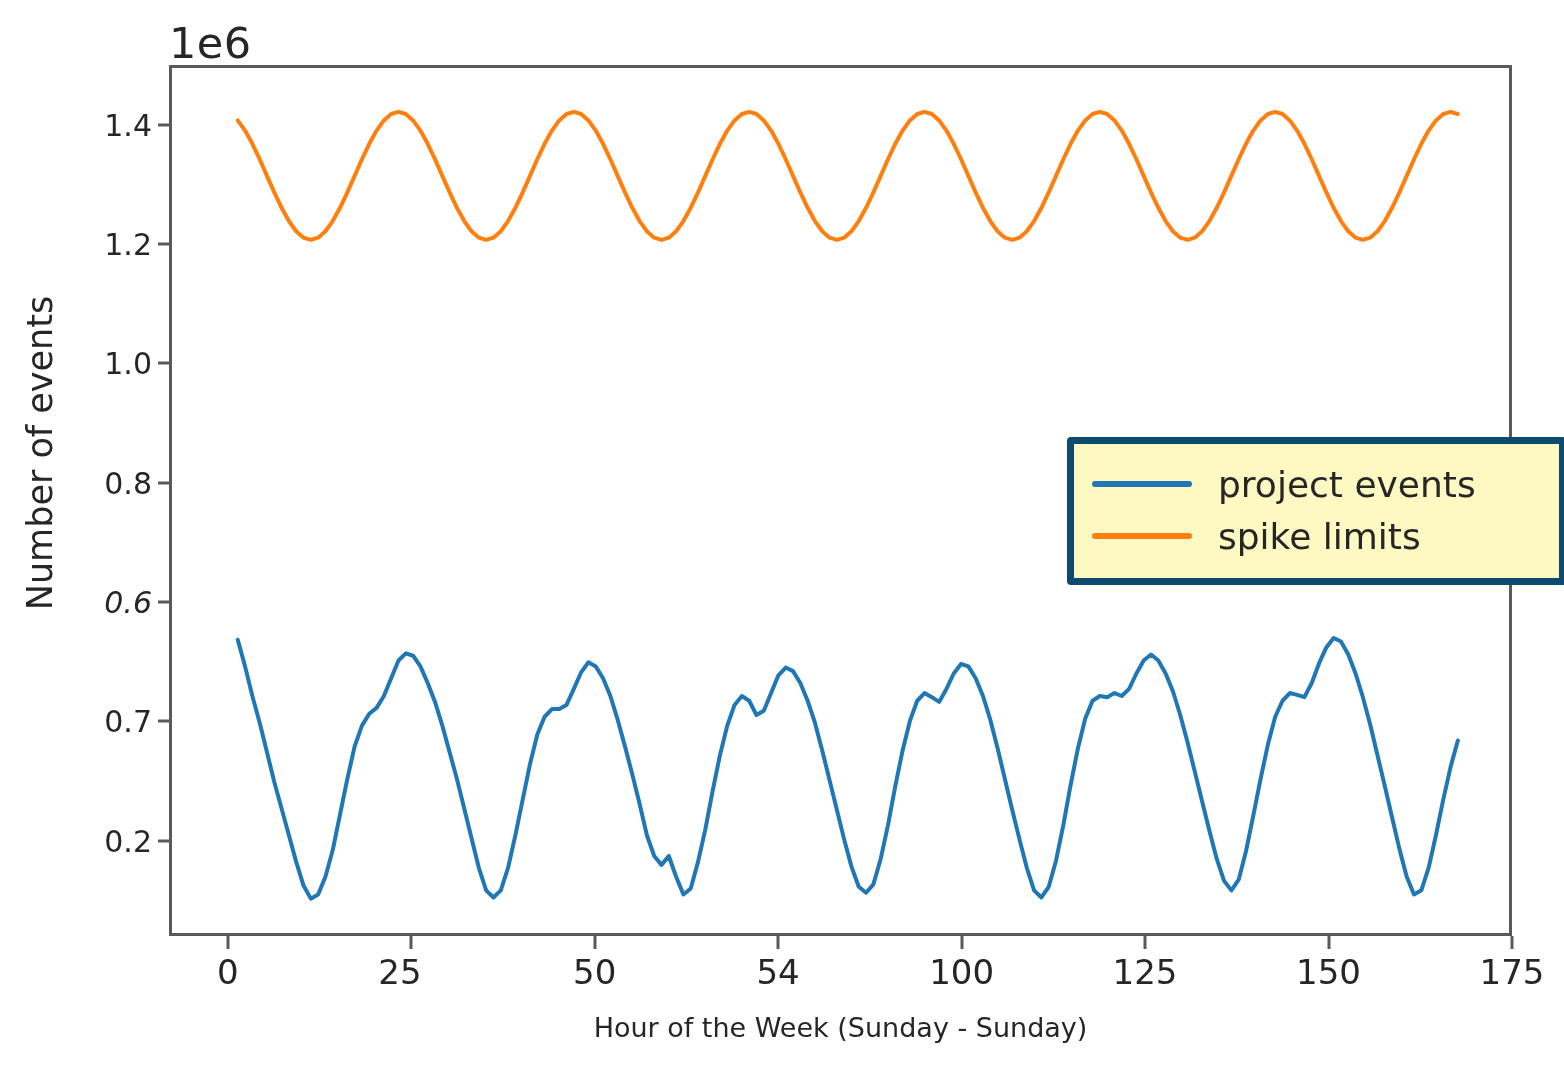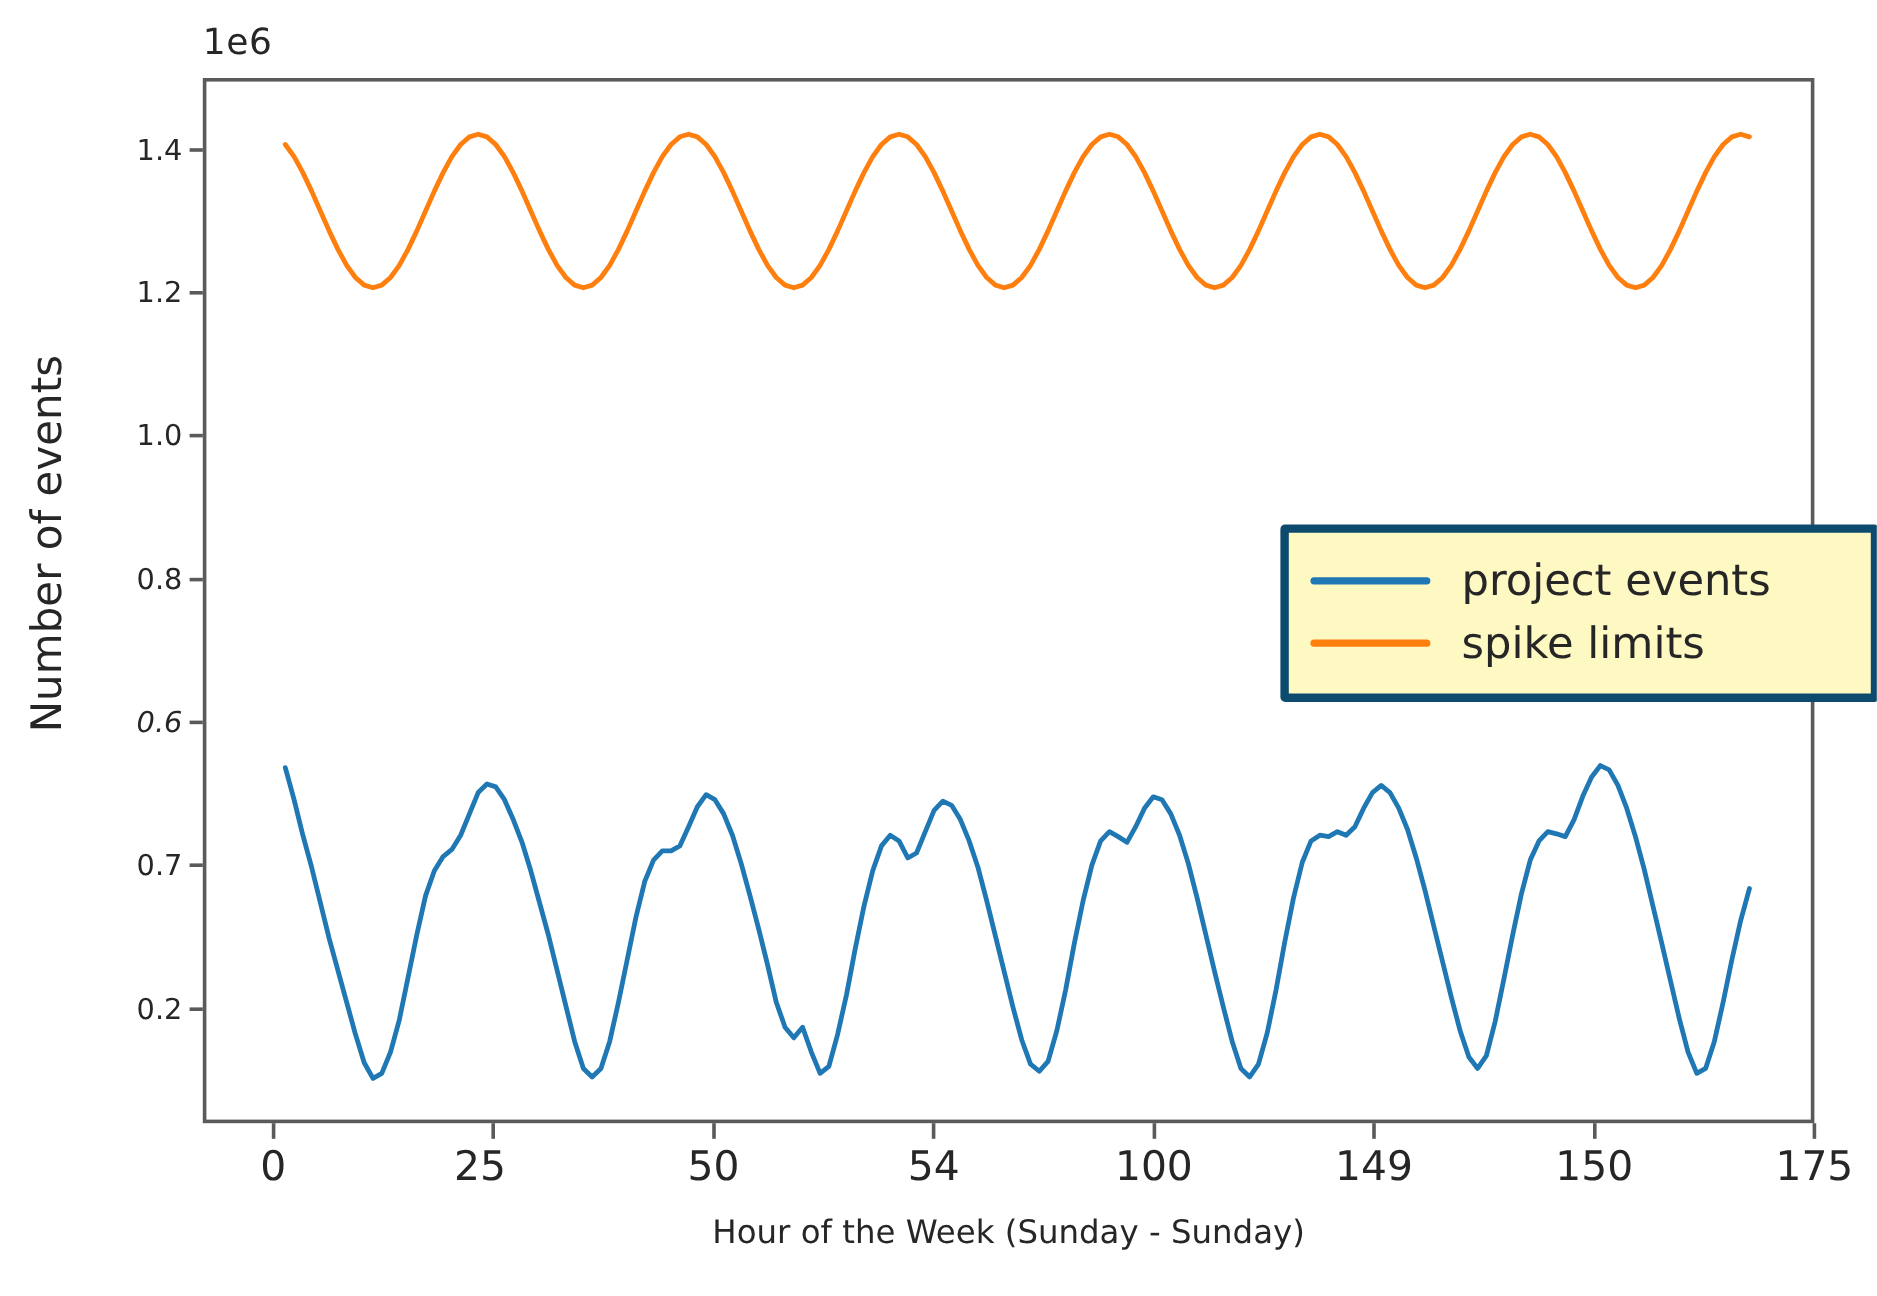--- a/index.html
+++ b/index.html
@@ -1,32 +1,32 @@
 <!DOCTYPE html>
 <html><head>
 <meta charset="utf-8">
 <style>
   html,body{margin:0;padding:0;background:#ffffff;}
   body{width:1564px;height:1080px;font-family:"DejaVu Sans",sans-serif;color:#262626;overflow:hidden;}
   #figure{position:relative;width:1564px;height:1080px;background:#ffffff;}
 
   #offset-text{
     position:absolute;left:169px;top:18px;
-    font-size:30px;color:#262626;letter-spacing:0.5px;
+    font-size:43px;color:#262626;letter-spacing:0.5px;
   }
 
   #plot-frame{
     position:absolute;left:169px;top:65px;width:1343px;height:871px;
     border:3px solid #5a5a5a;box-sizing:border-box;background:#ffffff;
   }
   #plot-svg{position:absolute;left:0;top:0;width:100%;height:100%;display:block;}
 
   .ytick-label{
     position:absolute;right:0;text-align:right;width:150px;
-    font-size:24px;color:#262626;transform:translateY(-50%);white-space:nowrap;
+    font-size:30px;color:#262626;transform:translateY(-50%);white-space:nowrap;
   }
   #ytick-labels{position:absolute;left:0px;top:65px;width:152px;height:871px;}
   .ytick-mark{position:absolute;left:158px;width:12px;height:3px;background:#5a5a5a;transform:translateY(-50%);}
   #ytick-marks{position:absolute;left:0;top:65px;width:175px;height:871px;}
 
   #xtick-marks{position:absolute;left:169px;top:936px;width:1343px;height:16px;}
   .xtick-mark{position:absolute;top:0;width:3px;height:13px;background:#5a5a5a;transform:translateX(-50%);}
   #xtick-labels{position:absolute;left:169px;top:952px;width:1343px;height:52px;}
   .xtick-label{
     position:absolute;top:0;font-size:34px;color:#262626;
@@ -97,21 +97,21 @@
       <div class="xtick-mark" style="left: 976.06px;"></div>
       <div class="xtick-mark" style="left: 1159.53px;"></div>
       <div class="xtick-mark" style="left: 1343px;"></div>
     </div>
   <div id="xtick-labels">
       <div class="xtick-label" style="left: 58.7104px;">0</div>
       <div class="xtick-label" style="left: 231px; text-align: right;">25</div>
       <div class="xtick-label" style="left: 425.65px;">50</div>
       <div class="xtick-label" style="left: 609.12px;">54</div>
       <div class="xtick-label" style="left: 792.59px;">100</div>
-      <div class="xtick-label" style="left: 976.06px;">149</div>
+      <div class="xtick-label" style="left: 976.06px;">125</div>
       <div class="xtick-label" style="left: 1159.53px;">150</div>
       <div class="xtick-label" style="left: 1343px;">175</div>
     </div>
 
   <div id="xlabel">Hour of the Week (Sunday - Sunday)</div>
 
   <div id="ylabel-wrap">
     <div id="ylabel">Number of events</div>
   </div>
 

